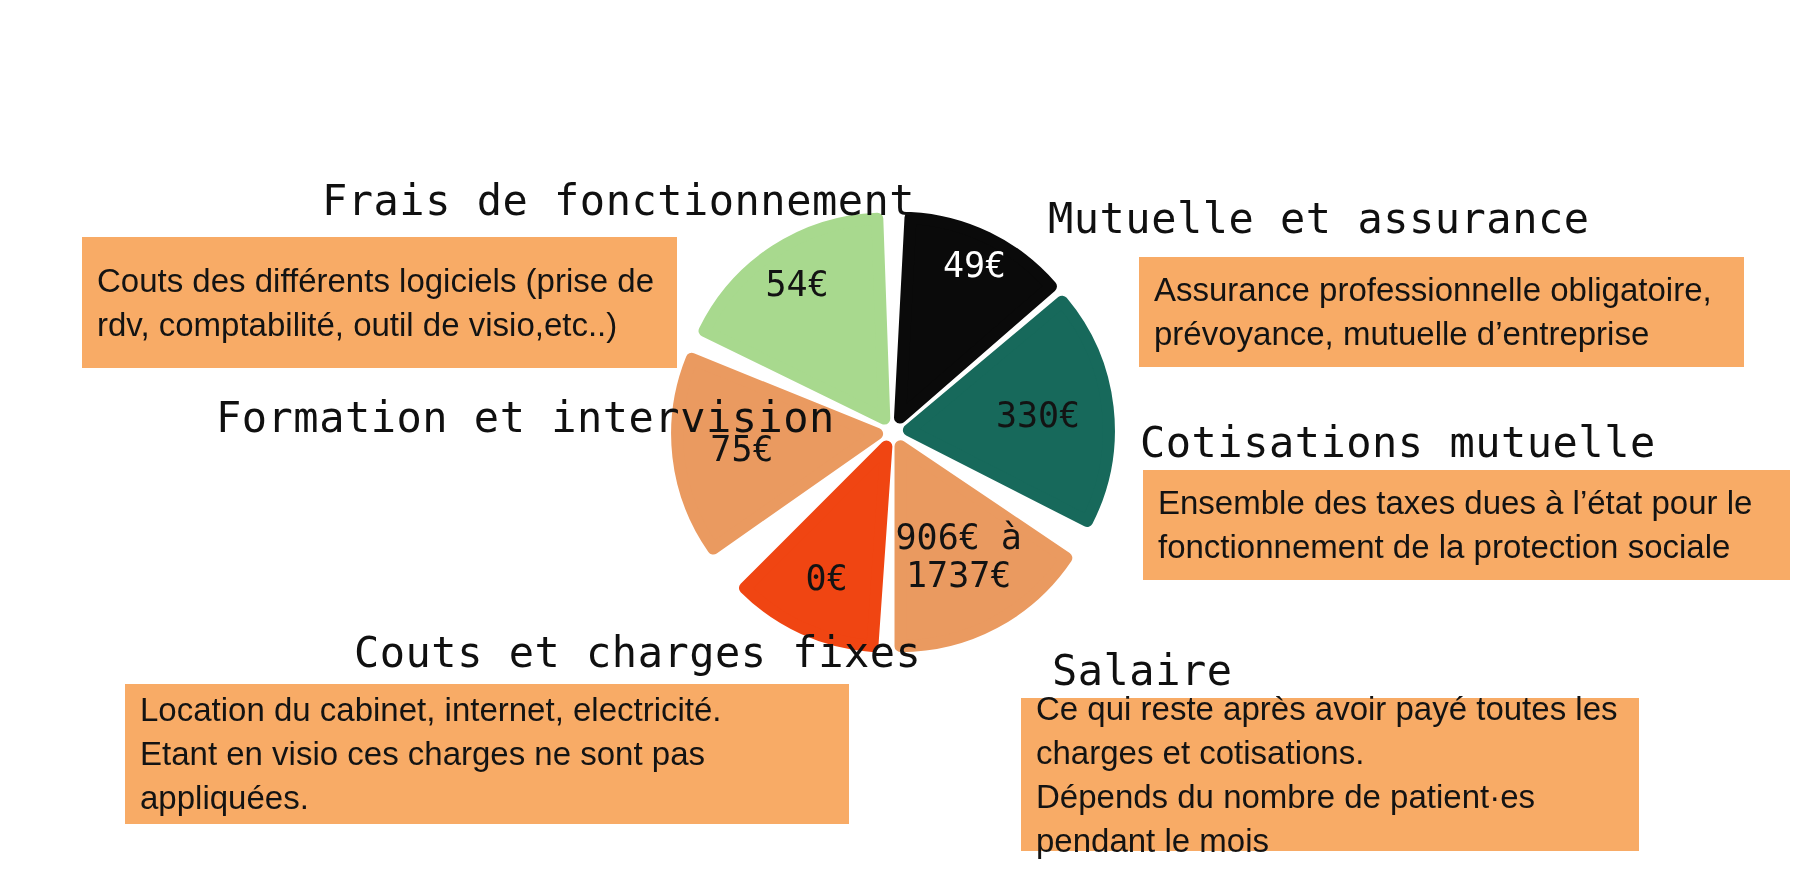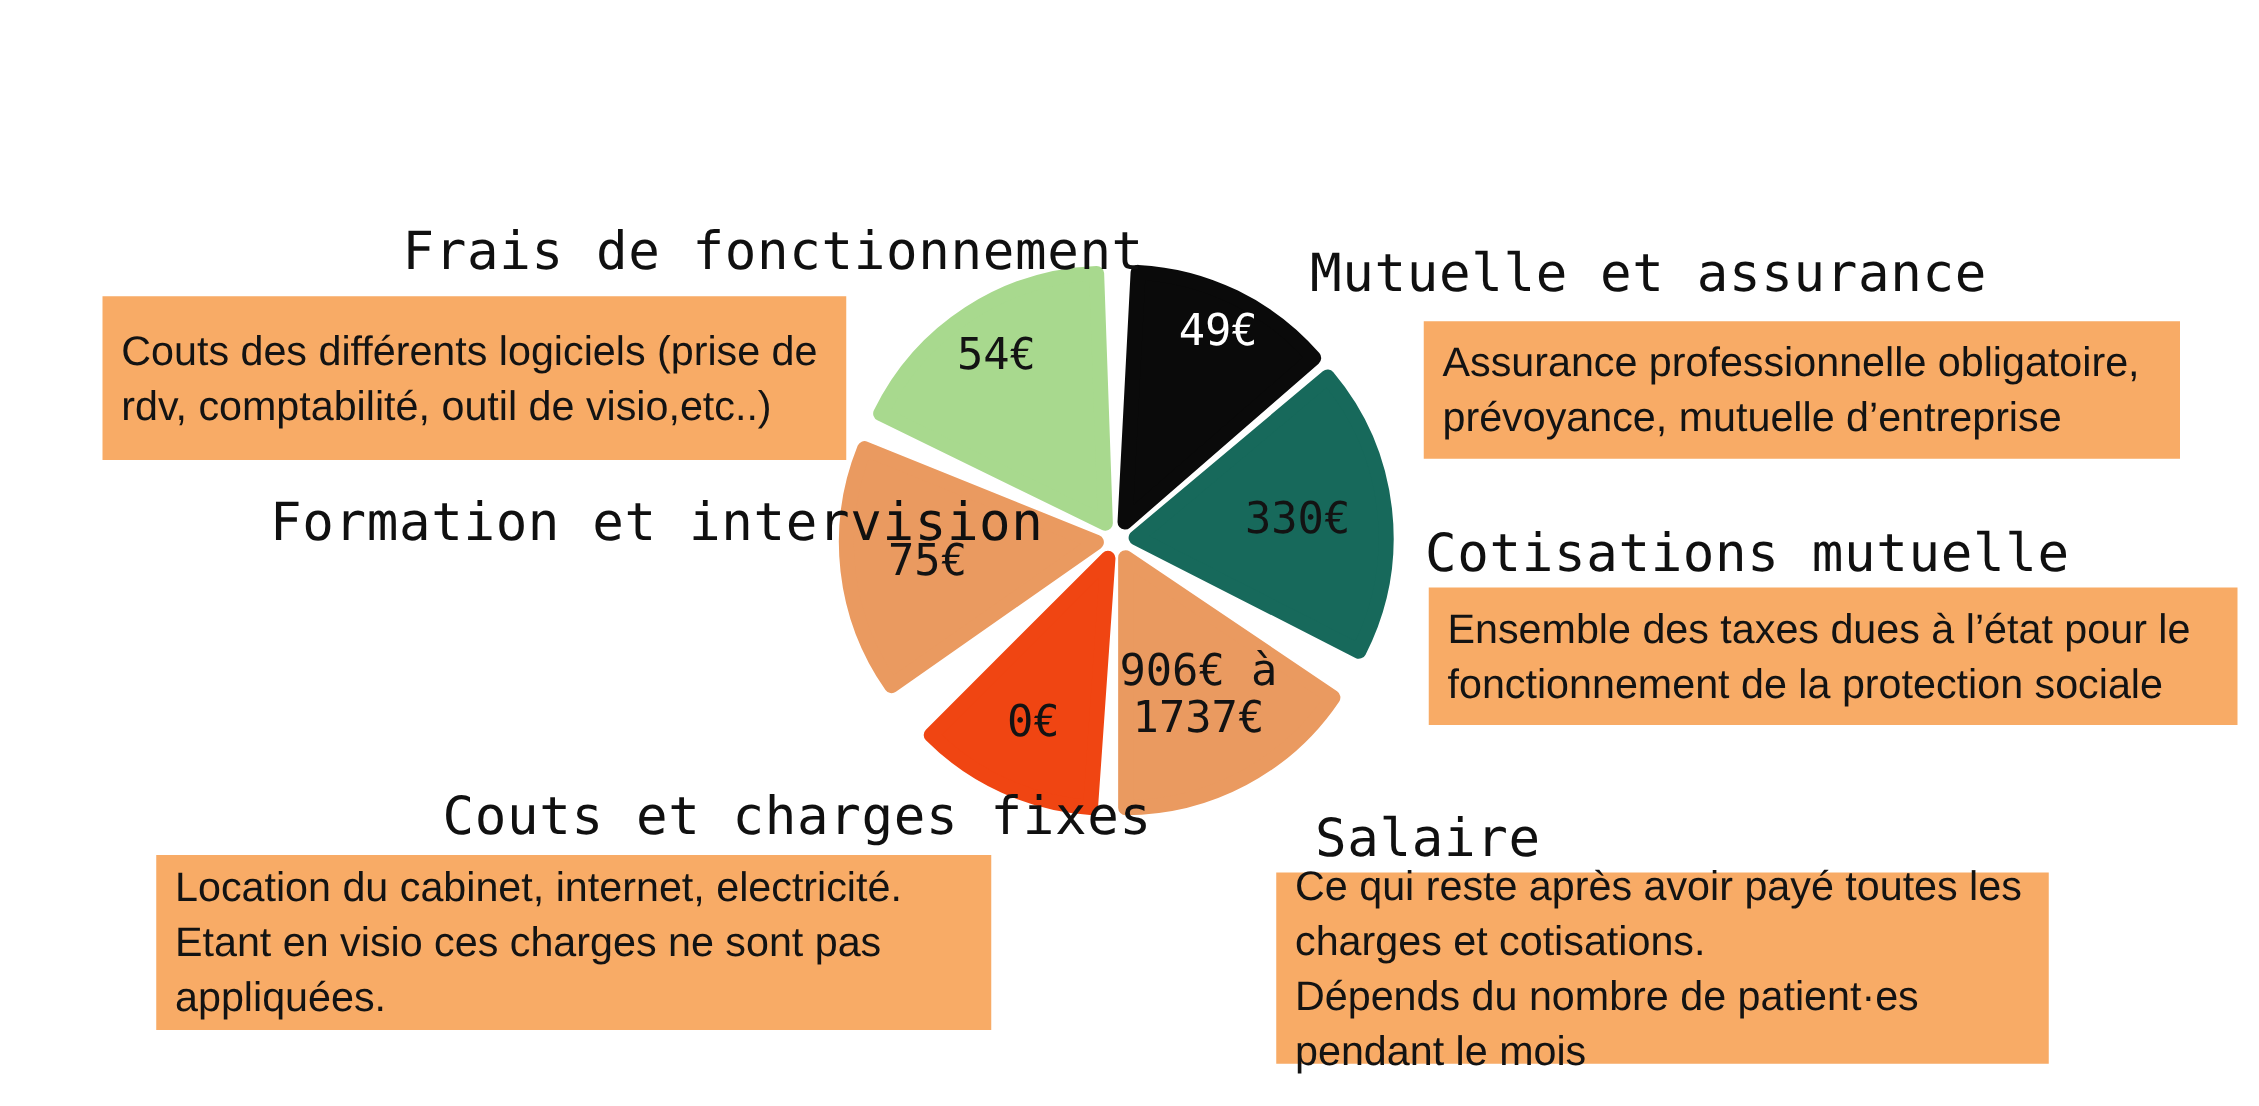--- a/index.html
+++ b/index.html
@@ -33,21 +33,21 @@
     font-size:33px;
     line-height:44px;
     white-space:pre-line;
   }
   
   .t-frais       {left:322px; top:176px;}
   .b-frais       {left:82px;  top:237px; width:595px; height:131px;}
   .t-formation   {left:184px; top:393px;margin-left:32px;}
   .b-formation   {left:62px;  top:453px; width:590px; height:147px;}
   .t-loyer       {left:354px; top:628px;}
-  .b-loyer       {left:125px; top:684px; width:668px; height:140px;}
+  .b-loyer       {left:125px; top:684px; width:724px; height:140px;}
   .t-mutuelle    {left:1048px;top:194px;}
   .b-mutuelle    {left:1139px;top:257px; width:605px; height:110px;}
   .t-cotisations {left:1140px;top:418px;}
   .b-cotisations {left:1143px;top:470px; width:647px; height:110px;}
   .t-salaire     {left:1052px; top:646px;}
   .b-salaire     {left:1021px;top:698px; width:618px; height:153px;}
 </style>
 </head>
 <body>
 

